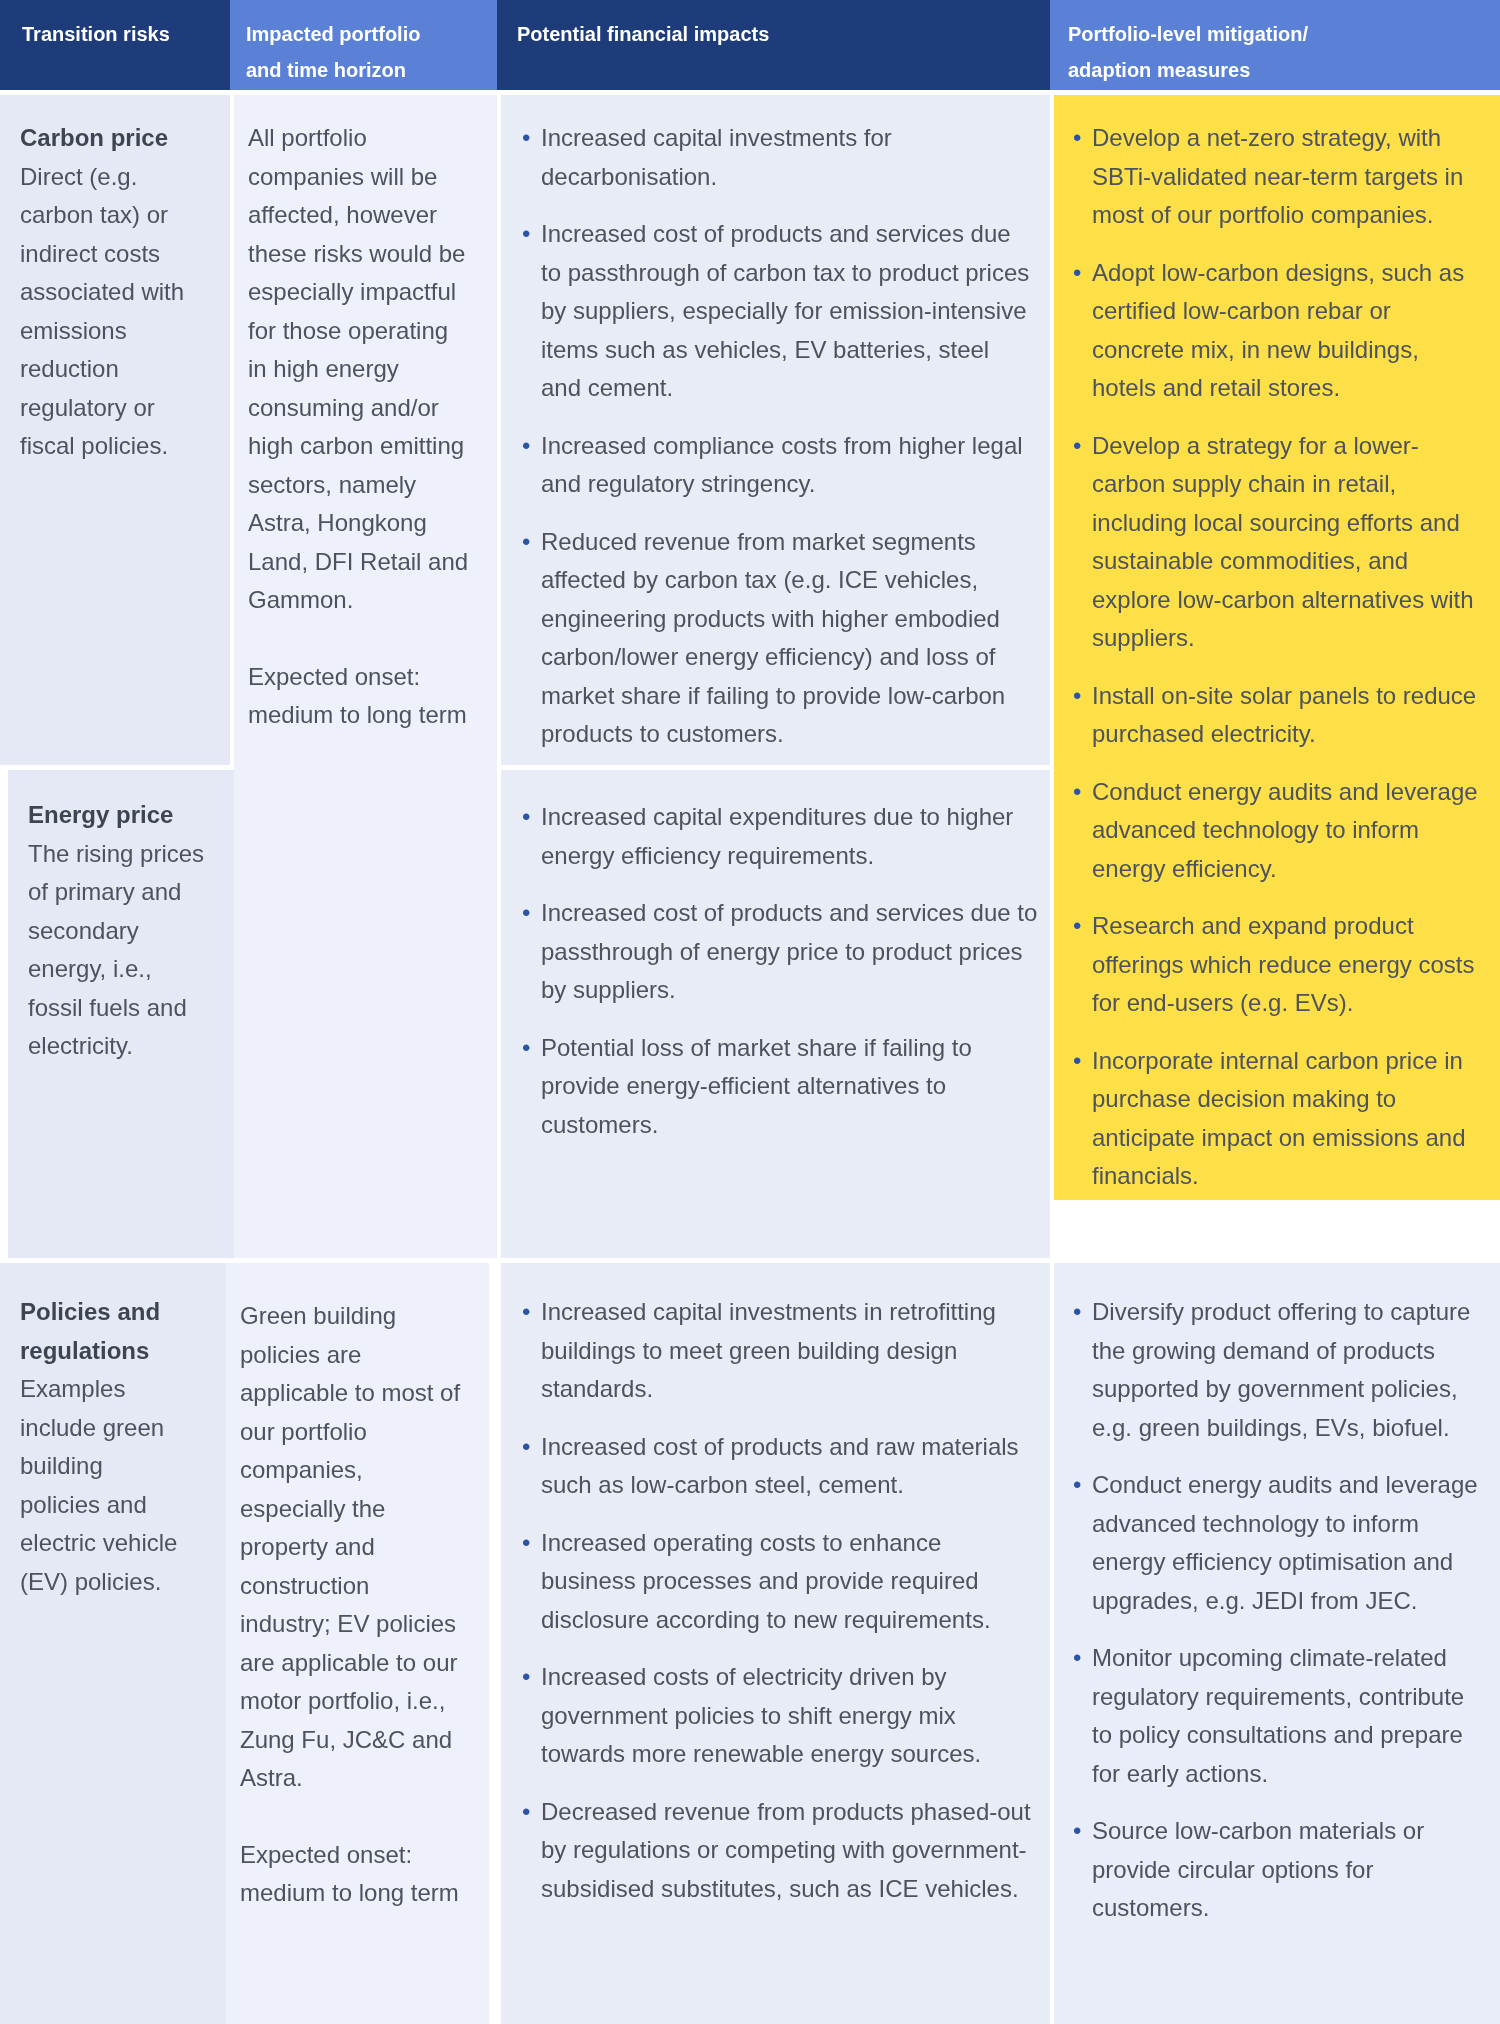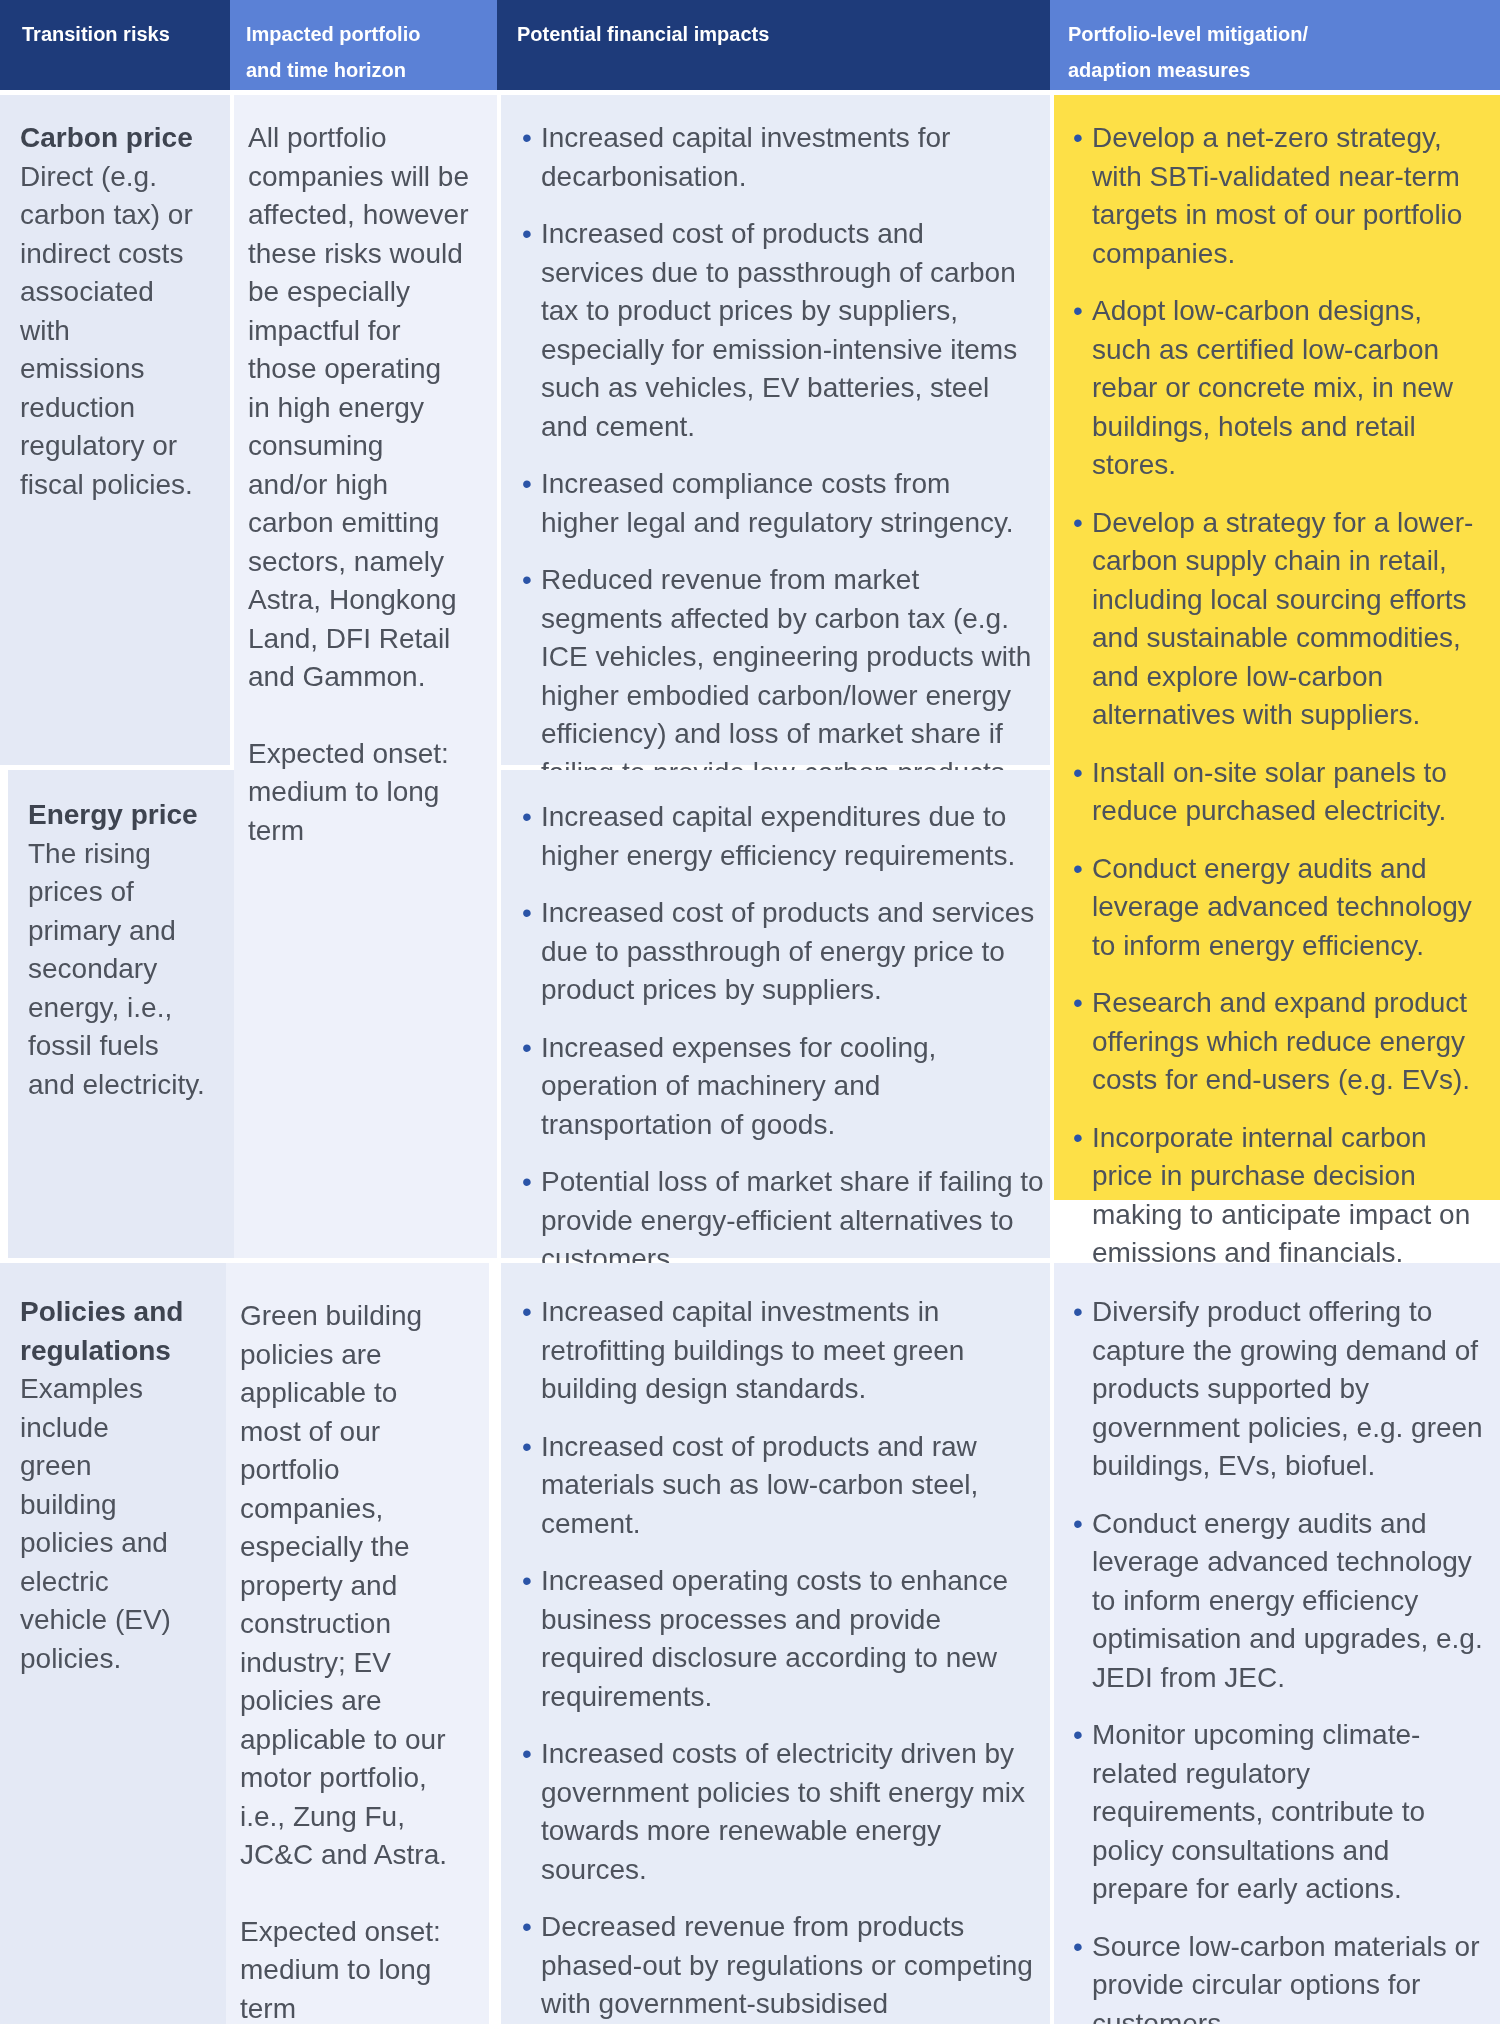--- a/index.html
+++ b/index.html
@@ -13,21 +13,21 @@
     color:#ffffff;font-weight:bold;font-size:20px;line-height:36px;
     padding:16px 14px 0 20px;white-space:pre-line;
   }
   .hc1{left:0;width:230px;background:#1e3b7a;padding-left:22px;}
   .hc2{left:230px;width:267px;background:#5b81d6;padding-left:16px;}
   .hc3{left:497px;width:553px;background:#1e3b7a;padding-left:20px;}
   .hc4{left:1050px;width:511px;background:#5b81d6;padding-left:18px;}
   
   .cell{
     position:absolute;box-sizing:border-box;
-    font-size:28px;line-height:38.5px;color:#4d525c;
+    font-size:24px;line-height:38.5px;color:#4d525c;
   }
   .c1a{left:0;top:95px;width:230px;height:670px;background:#e4e9f5;padding:24px 30px 0 20px;}
   .c1b{left:8px;top:770px;width:230px;height:488px;background:#e4e9f5;padding:26px 30px 0 20px;}
   .c2 {left:234px;top:95px;width:263px;height:1163px;background:#eef1fa;padding:24px 28px 0 14px;}
   .c3a{left:501px;top:95px;width:549px;height:670px;background:#e7ecf7;padding:24px 16px 0 20px;}
   .c3b{left:501px;top:770px;width:549px;height:488px;background:#e7ecf7;padding:28px 0 0 20px;}
   .c4 {left:1054px;top:95px;width:446px;height:1105px;background:#fde047;padding:24px 14px 0 18px;}
   .r2c1{left:0;top:1263px;width:230px;height:761px;background:#e4e9f5;padding:30px 45px 0 20px;}
   .r2c2{left:226px;top:1263px;width:263px;height:761px;background:#eef1fa;padding:34px 28px 0 14px;}
   .r2c3{left:501px;top:1263px;width:549px;height:761px;background:#e7ecf7;padding:30px 16px 0 20px;}
@@ -71,21 +71,20 @@
         <li>Increased capital investments for decarbonisation.</li>
         <li>Increased cost of products and services due to passthrough of carbon tax to product prices by suppliers, especially for emission-intensive items such as vehicles, EV batteries, steel and cement.</li>
         <li>Increased compliance costs from higher legal and regulatory stringency.</li>
         <li>Reduced revenue from market segments affected by carbon tax (e.g. ICE vehicles, engineering products with higher embodied carbon/lower energy efficiency) and loss of market share if failing to provide low-carbon products to customers.</li>
       </ul>
   </div>
   <div class="cell c3b">
     <ul class="bullets">
         <li>Increased capital expenditures due to higher energy efficiency requirements.</li>
         <li>Increased cost of products and services due to passthrough of energy price to product prices by suppliers.</li>
-        <li>Increased expenses for cooling, operation of machinery and transportation of goods.</li>
         <li>Potential loss of market share if failing to provide energy-efficient alternatives to customers.</li>
       </ul>
   </div>
 
   <div class="cell c4">
     <ul class="bullets">
         <li>Develop a net-zero strategy, with SBTi-validated near-term targets in most of our portfolio companies.</li>
         <li>Adopt low-carbon designs, such as certified low-carbon rebar or concrete mix, in new buildings, hotels and retail stores.</li>
         <li>Develop a strategy for a lower-carbon supply chain in retail, including local sourcing efforts and sustainable commodities, and explore low-carbon alternatives with suppliers.</li>
         <li>Install on-site solar panels to reduce purchased electricity.</li>

